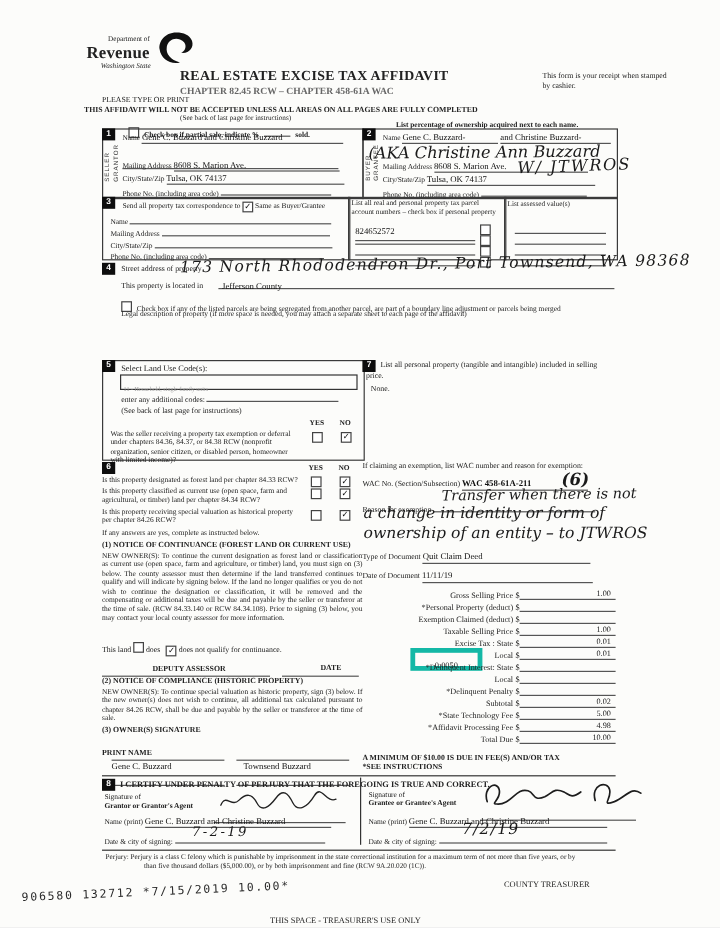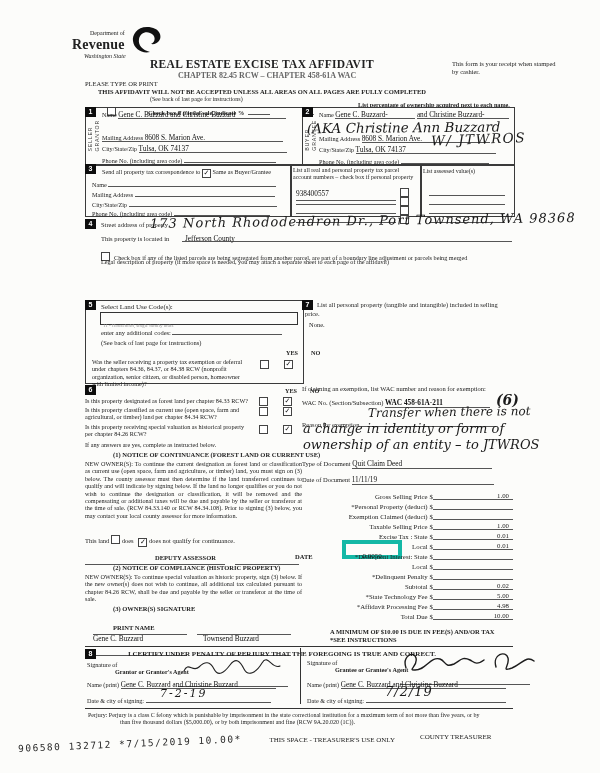--- a/index.html
+++ b/index.html
@@ -1,19 +1,19 @@
 <!DOCTYPE html>
 <html><head>
 <meta charset="utf-8">
 <style>
   html,body{margin:0;padding:0;background:#e8e8e8;}
   .page{position:relative;width:600px;height:773px;background:#fcfcfa;overflow:hidden;
         font-family:"Liberation Serif",serif;color:#222;}
   .abs{position:absolute;}
-  .b{font-weight:bold;margin-left:28px;}
+  .b{font-weight:bold;}
   .c{text-align:left;}
   .t6{font-size:6px;line-height:7.2px;}
   .t62{font-size:6.2px;line-height:7.4px;}
   .t65{font-size:6.5px;line-height:8px;}
   .t7{font-size:7px;line-height:8.5px;}
   .t8{font-size:8px;line-height:9px;}
   .title{font-size:11.5px;font-weight:bold;letter-spacing:.3px;}
   .blur{color:#666;filter:blur(.35px);}
   .typed{font-family:"Liberation Serif",serif;font-size:7.3px;color:#101010;}
   .hw{font-family:"DejaVu Serif",cursive;font-style:italic;color:#1a1a1a;}
@@ -137,21 +137,21 @@
     </div>
     <div class="abs t62" style="left:6px;top:44px;">
       <span>Phone No. (including area code)</span>
       <span class="uline" style="width:96px;"></span>
     </div>
   </div>
 
   <div class="box" style="left:290px;top:164px;width:130px;height:51px;">
     <div class="abs t6 c" style="left:2px;top:2px;width:124px;">List all real and personal property tax parcel account numbers – check box if personal property</div>
     <div class="abs" style="left:5px;top:17px;">
-      <span class="uline" style="width:100px;"><span class="typed">938400557</span></span>
+      <span class="uline" style="width:100px;"><span class="typed">824652572</span></span>
       <span class="cb"></span>
     </div>
     <div class="abs" style="left:5px;top:26px;">
       <span class="uline" style="width:100px;"></span>
       <span class="cb"></span>
     </div>
     <div class="abs" style="left:5px;top:35px;">
       <span class="uline" style="width:100px;"></span>
       <span class="cb"></span>
     </div>
@@ -383,16 +383,16 @@
     <span>Date &amp; city of signing:</span>
     <span class="uline" style="width:140px;height:10px;"></span>
   </div>
   <div class="abs hw" style="left:385px;top:684px;font-size:13px;letter-spacing:1px;">7/2/19</div>
 
   <div class="abs" style="left:85px;top:708px;width:428px;border-top:1px solid #333;"></div>
   <div class="abs t6" style="left:88px;top:712px;width:452px;">Perjury: Perjury is a class C felony which is punishable by imprisonment in the state correctional institution for a maximum term of not more than five years, or by</div>
   <div class="abs t6 c" style="left:120px;top:719px;width:380px;">than five thousand dollars ($5,000.00), or by both imprisonment and fine (RCW 9A.20.020 (1C)).</div>
 
   <div class="abs stamp" style="left:18px;top:738px;">906580 132712 *7/15/2019 10.00*</div>
-  <div class="abs t7" style="left:225px;top:736px;width:170px;text-align:right;">THIS SPACE - TREASURER'S USE ONLY</div>
+  <div class="abs t7" style="left:225px;top:763px;width:170px;text-align:left;">THIS SPACE - TREASURER'S USE ONLY</div>
   <div class="abs t7" style="left:420px;top:733px;">COUNTY TREASURER</div>
 
 </div>
 
 </body></html>

